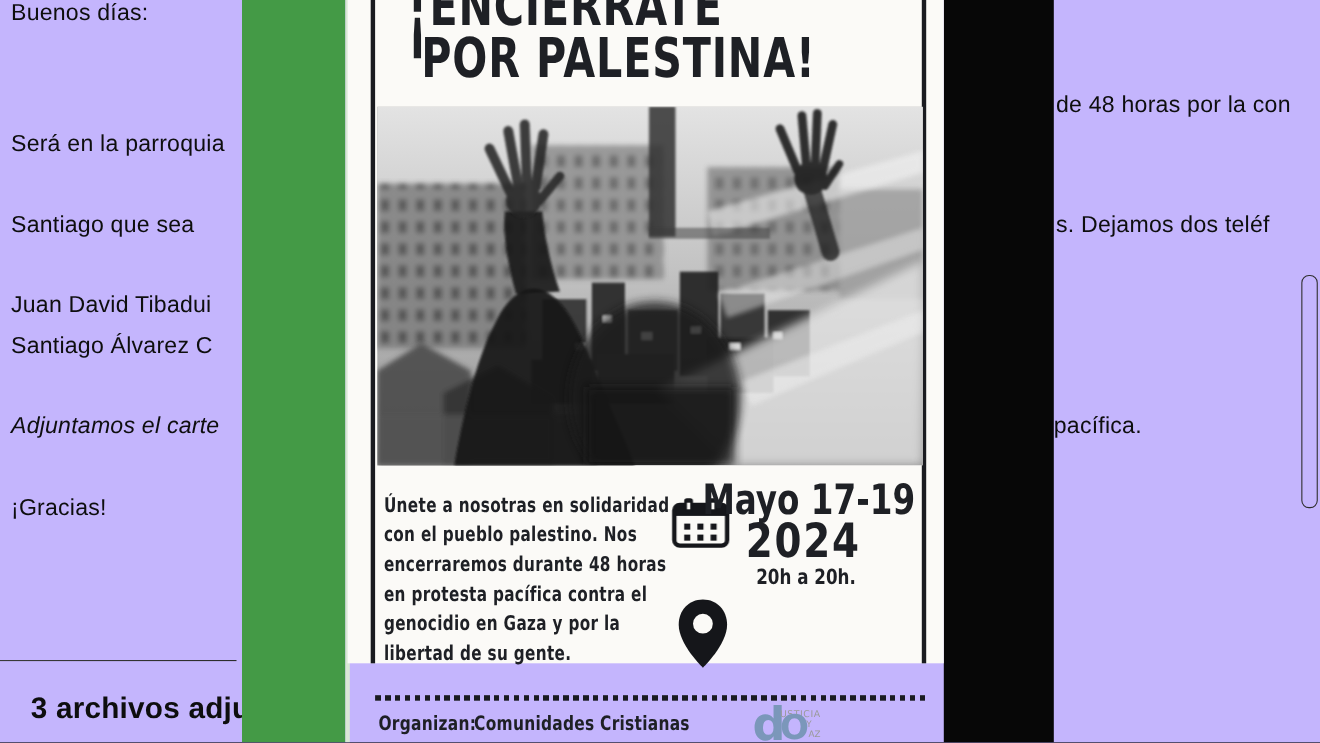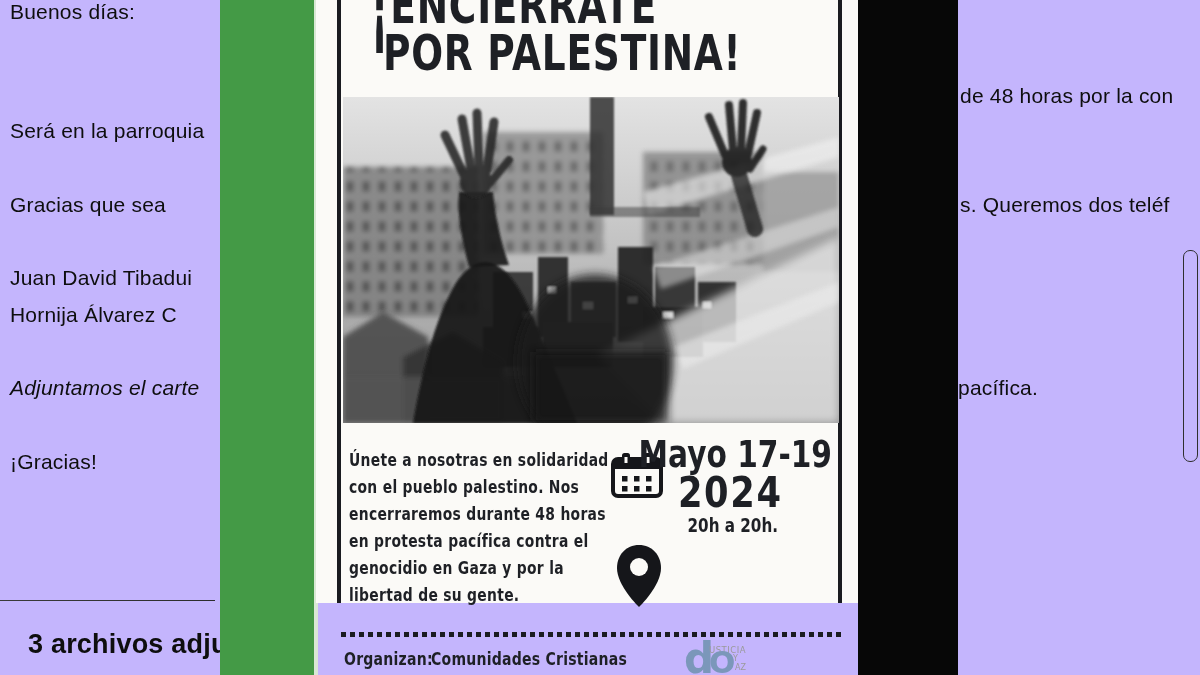--- a/index.html
+++ b/index.html
@@ -78,24 +78,24 @@
 </style>
 </head>
 <body>
 
 <div class="stage">
 
   <div class="email-layer">
     <div class="email-line" style="left:10px; top:-2px;">Buenos días:</div>
     <div class="email-line" style="left:960px; top:82px;">de 48 horas por la con</div>
     <div class="email-line" style="left:10px; top:117px;">Será en la parroquia</div>
-    <div class="email-line" style="left:10px; top:191px;">Gracias que sea</div>
-    <div class="email-line" style="left:960px; top:191px;">s. Queremos dos teléf</div>
+    <div class="email-line" style="left:10px; top:191px;">Santiago que sea</div>
+    <div class="email-line" style="left:960px; top:191px;">s. Dejamos dos teléf</div>
     <div class="email-line" style="left:10px; top:264px;">Juan David Tibadui</div>
-    <div class="email-line" style="left:10px; top:301px;">Hornija Álvarez C</div>
+    <div class="email-line" style="left:10px; top:301px;">Santiago Álvarez C</div>
     <div class="email-line" style="left:10px; top:374px;font-style:italic;">Adjuntamos el carte</div>
     <div class="email-line" style="left:958px; top:374px;">pacífica.</div>
     <div class="email-line" style="left:10px; top:448px;">¡Gracias!</div>
     <div class="attach-divider"></div>
     <div class="email-line bold" style="left:28px; top:630px;">3 archivos adjun</div>
     <div class="faint-scrollbar"></div>
   </div>
 
   <div class="green-panel"></div>
   <div class="green-edge"></div>

